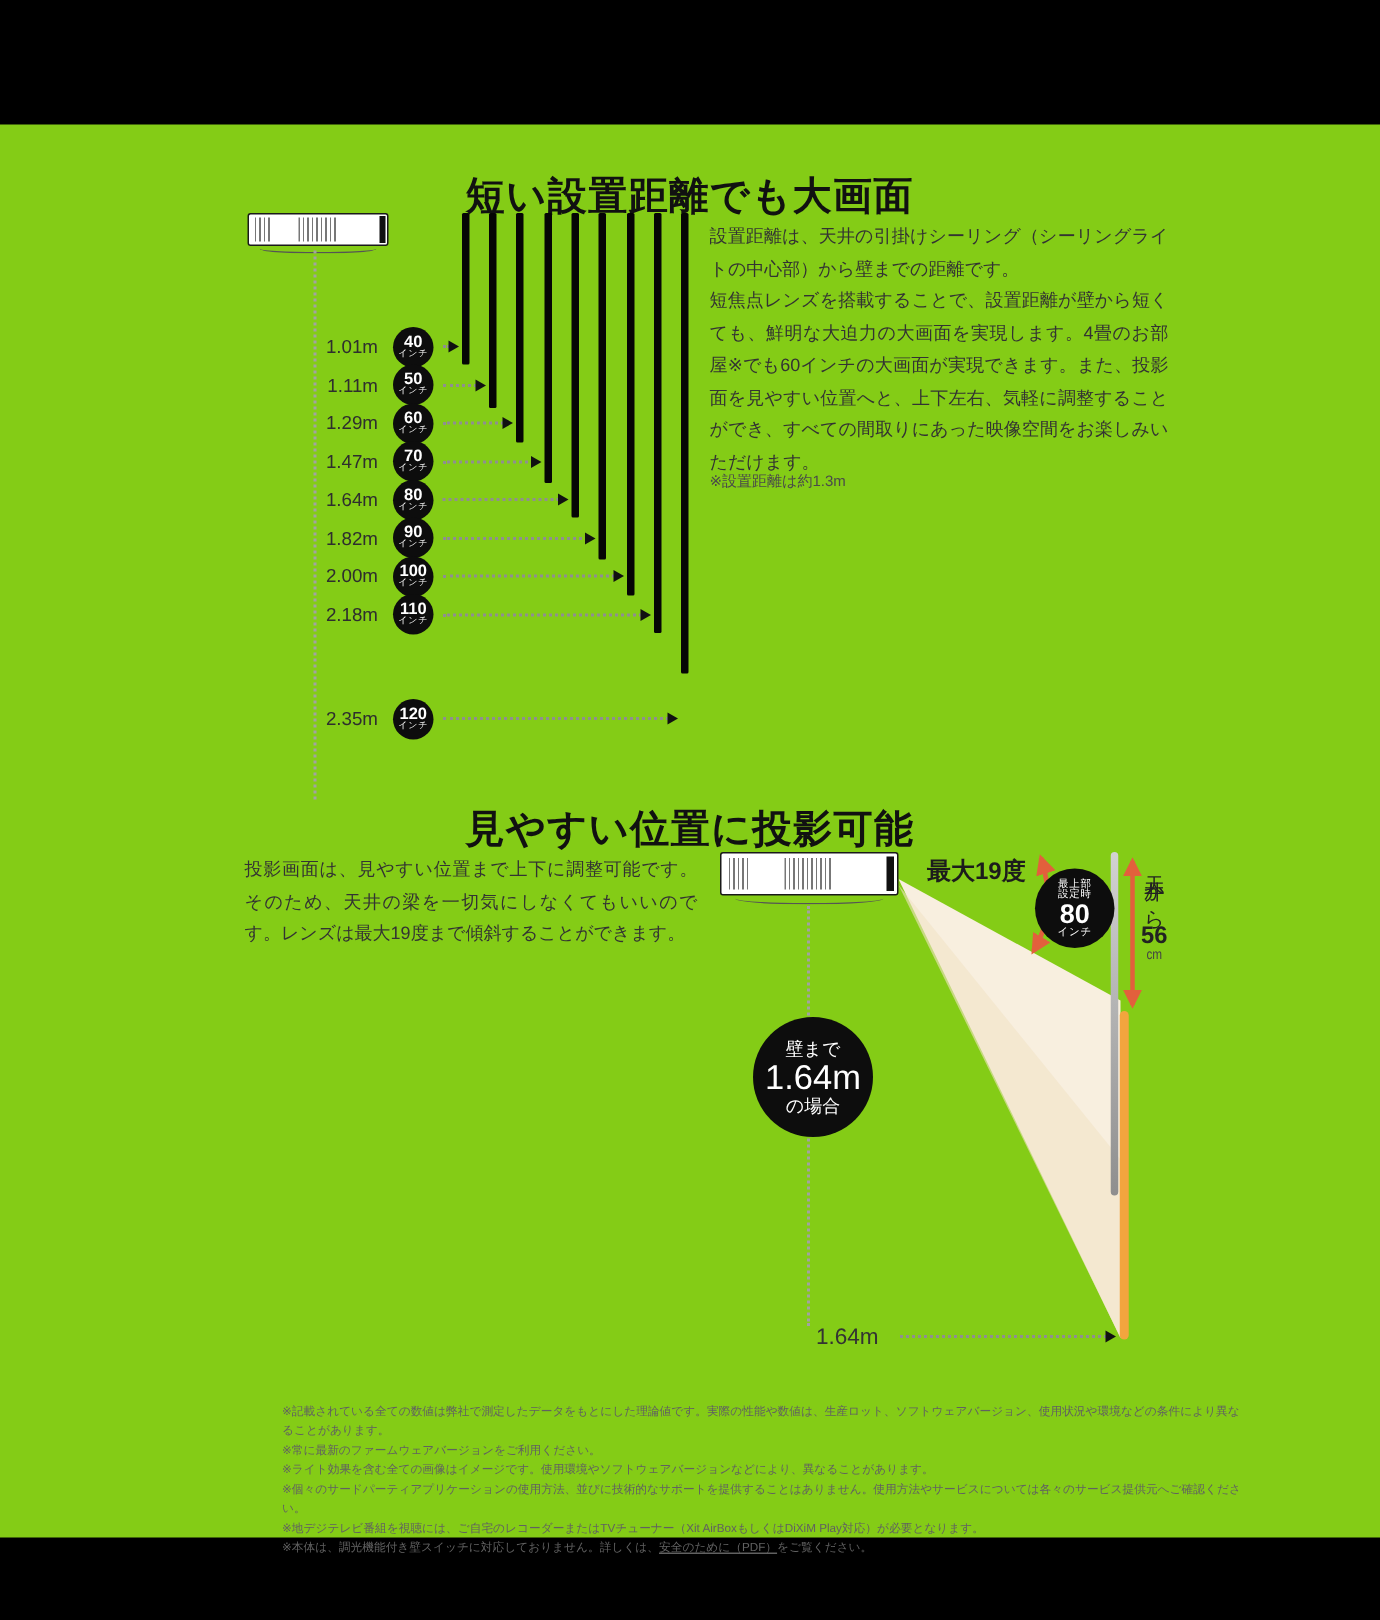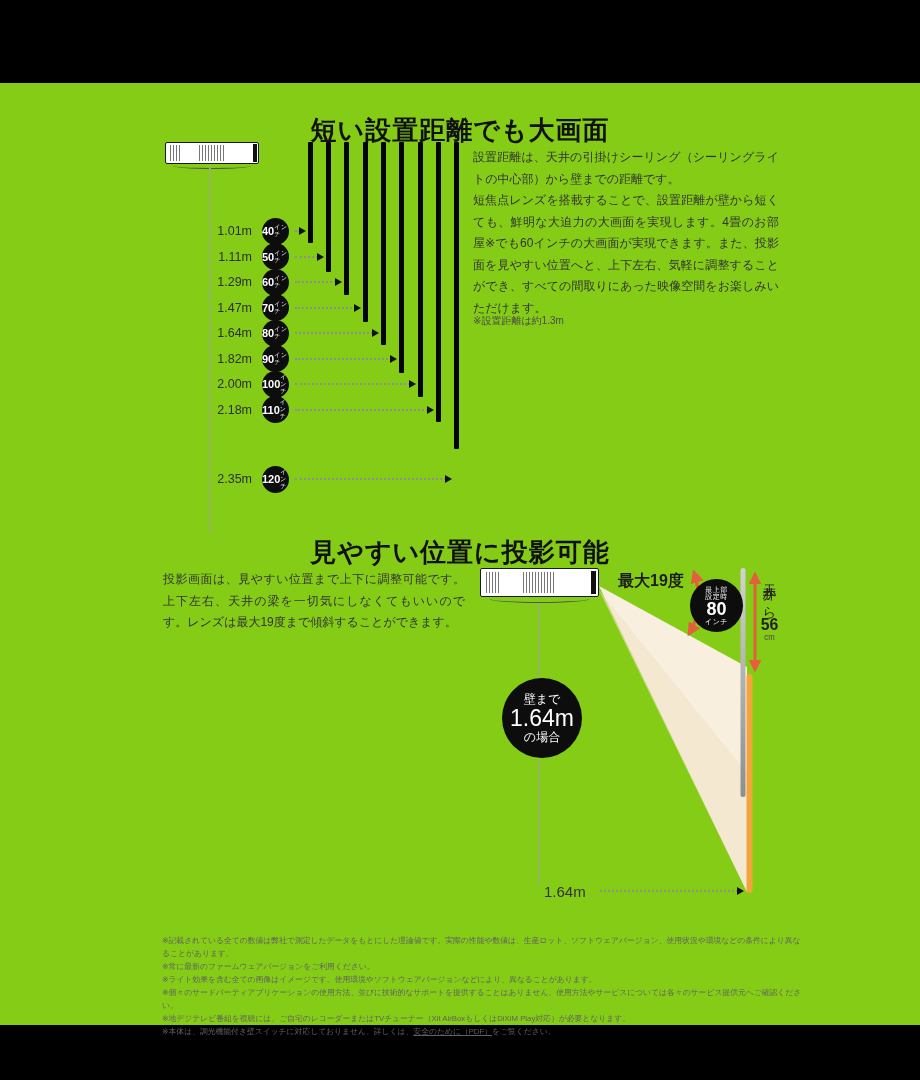--- a/index.html
+++ b/index.html
@@ -25,21 +25,21 @@
       border-bottom:1px solid #555;border-radius:0 0 50% 50%;}
 
   .vdot{position:absolute;width:0;border-left:2px dotted #a2a2a2;}
 
   
   .s1bar{position:absolute;width:5px;background:#050505;border-radius:1px;}
   .s1row{position:absolute;height:26px;display:flex;align-items:center;}
   .s1row .dist{width:92px;text-align:right;font-size:12.5px;color:#2e2e2e;
                margin-right:10px;flex:none;}
   .badge27{flex:none;width:27px;height:27px;border-radius:50%;background:#0d0d0d;color:#fff;
-           display:flex;flex-direction:row;align-items:center;justify-content:center;}
+           display:flex;flex-direction:column;align-items:center;justify-content:center;}
   .badge27 b{font-size:11px;line-height:10px;font-weight:700;}
   .badge27 i{font-size:6px;font-style:normal;letter-spacing:.5px;line-height:7px;}
   .dotarrow{flex:1;height:0;border-top:2px dotted #8f8f8f;position:relative;margin-left:6px;}
   .dotarrow::after{content:'';position:absolute;right:-2px;top:-5px;
            border-left:7px solid #111;border-top:4px solid transparent;border-bottom:4px solid transparent;}
 
   
   #s2svg{position:absolute;left:0;top:0;width:920px;height:942px;pointer-events:none;}
   .tilt-label{position:absolute;font-size:16px;font-weight:700;color:#1c1c1c;}
   .badge80{position:absolute;width:53px;height:53px;border-radius:50%;background:#0d0d0d;color:#fff;
@@ -52,21 +52,21 @@
   .badge164 .t{font-size:12px;line-height:13px;}
   .badge164 .n{font-size:23px;line-height:25px;font-weight:400;}
   .vtext{position:absolute;writing-mode:vertical-rl;text-orientation:upright;
          font-size:13.5px;color:#222;letter-spacing:3px;line-height:1;}
   .vtext .num{text-combine-upright:all;font-size:16px;font-weight:700;letter-spacing:0;}
   .vtext .cm{text-combine-upright:all;font-size:9.5px;color:#444;letter-spacing:0;}
   .measure{position:absolute;display:flex;align-items:center;}
   .measure .mlabel{font-size:15px;color:#333;margin-right:8px;flex:none;}
 
   
-  .footnotes{position:absolute;font-size:7.8px;line-height:13px;color:#616161;}
+  .footnotes{position:absolute;font-size:7.8px;line-height:13px;color:#616161;margin-left:26px;}
   .footnotes a{color:#616161;text-decoration:underline;}
 </style>
 </head>
 <body>
 
 <div class="page">
 
   <h2 class="sec-title" style="top:8px">短い設置距離でも大画面</h2>
 
   <div class="projector" style="left:165px;top:59px;width:92px;height:20px">
@@ -162,21 +162,21 @@
         <span class="dotarrow"></span>
       </div>
     </div>
 
   <p class="para" style="left:473px;top:52px;width:306px">設置距離は、天井の引掛けシーリング（シーリングライトの中心部）から壁までの距離です。
 短焦点レンズを搭載することで、設置距離が壁から短くても、鮮明な大迫力の大画面を実現します。4畳のお部屋※でも60インチの大画面が実現できます。また、投影面を見やすい位置へと、上下左右、気軽に調整することができ、すべての間取りにあった映像空間をお楽しみいただけます。</p>
   <p class="note" style="left:473px;top:200px">※設置距離は約1.3m</p>
 
   <h2 class="sec-title" style="top:430px">見やすい位置に投影可能</h2>
 
-  <p class="para" style="left:163px;top:474px;width:302px">投影画面は、見やすい位置まで上下に調整可能です。上下左右、天井の梁を一切気にしなくてもいいのです。レンズは最大19度まで傾斜することができます。</p>
+  <p class="para" style="left:163px;top:474px;width:302px">投影画面は、見やすい位置まで上下に調整可能です。そのため、天井の梁を一切気にしなくてもいいのです。レンズは最大19度まで傾斜することができます。</p>
 
   <svg id="s2svg" viewBox="0 0 920 942">
     <defs>
       <marker id="ah" viewBox="0 0 10 10" refX="8" refY="5" markerWidth="4.2" markerHeight="4.2" orient="auto-start-reverse">
           <path d="M0 0 L10 5 L0 10 z" fill="#e2603c"></path>
         </marker>
       <linearGradient id="wg" x1="0" y1="0" x2="0" y2="1">
         <stop offset="0" stop-color="#d2d2d2"></stop>
           <stop offset="1" stop-color="#8e8e8e"></stop>
       </linearGradient>

